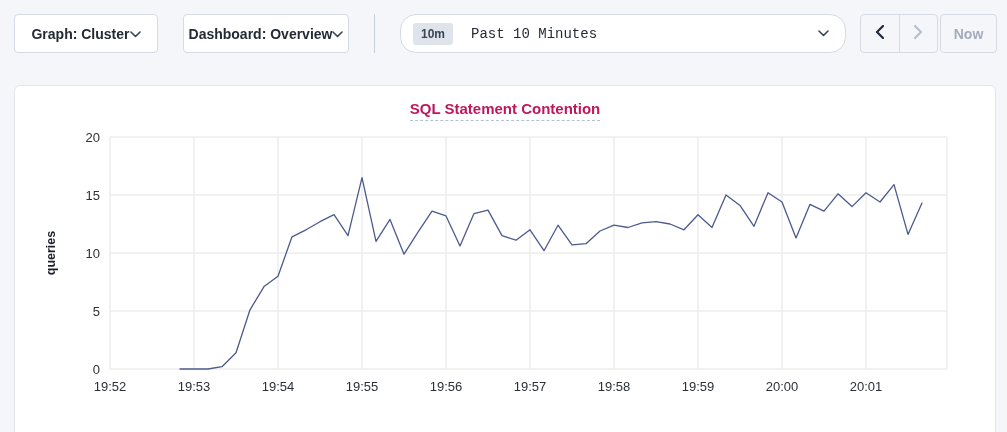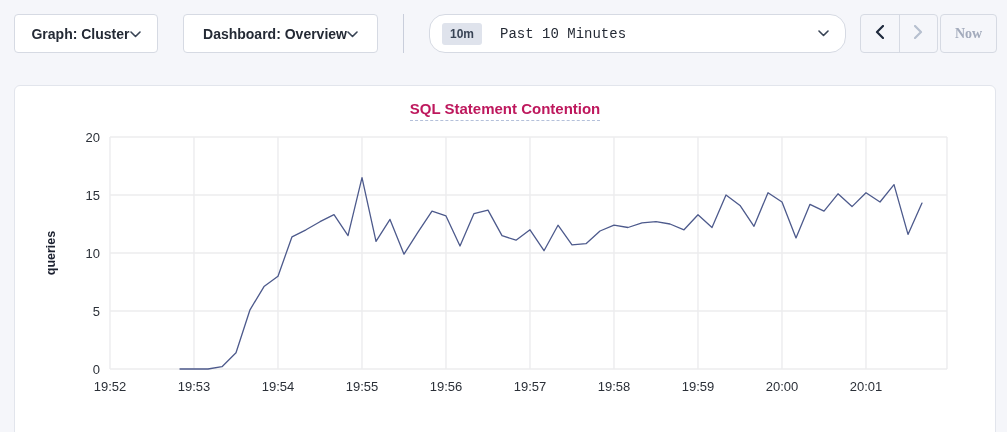--- a/index.html
+++ b/index.html
@@ -29,21 +29,21 @@
     border-radius: 4px;
     font-size: 14px;
     font-weight: 600;
     color: #242a35;
     cursor: pointer;
     white-space: nowrap;
   }
   .dropdown-btn { padding: 0 16px; }
   .dropdown-btn .chev { color: #394455; display: flex; align-items: center; margin-top: 2px; }
   .graph-dd { width: 144px; }
-  .dash-dd { width: 195px; margin-left: 25px; }
+  .dash-dd { width: 166px; margin-left: 25px; }
 
   .vdivider {
     width: 1px;
     background: #c9cedb;
     margin-left: 25px;
     align-self: center;
     height: 39px;
   }
 
   .time-picker {
@@ -102,21 +102,20 @@
     background: transparent;
     border: 1px solid #d6dae3;
     border-radius: 4px;
     display: flex;
     align-items: center;
     justify-content: center;
     font-size: 14px;
     font-weight: 600;
     color: #a3abbc;
     cursor: default;
-    font-family: Liberation Serif, serif;
   }
 
   
   .card {
     position: absolute;
     left: 14px; top: 85px;
     width: 982px; height: 360px;
     background: #ffffff;
     border: 1px solid #e2e5ec;
     border-radius: 6px;

